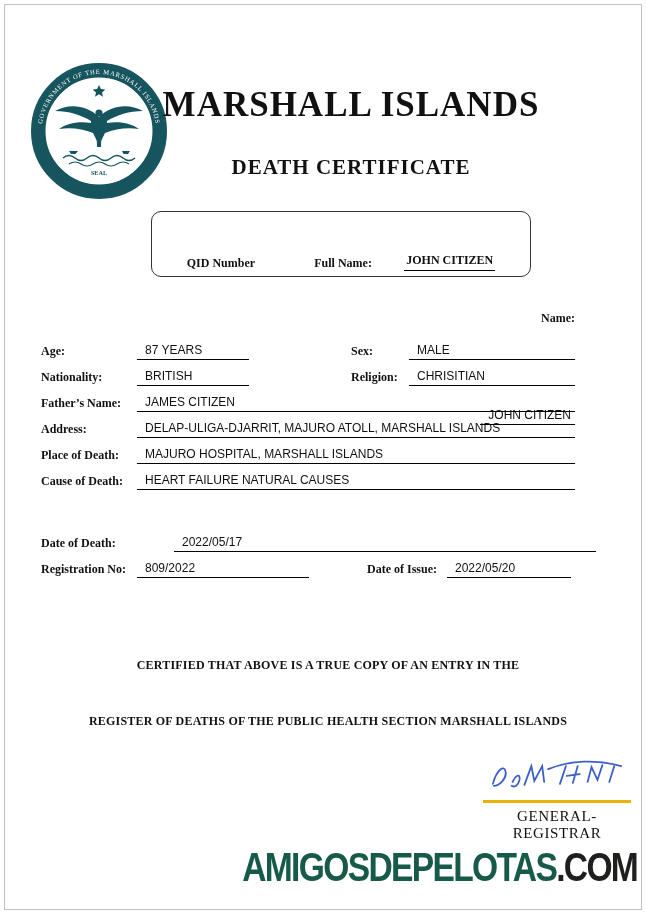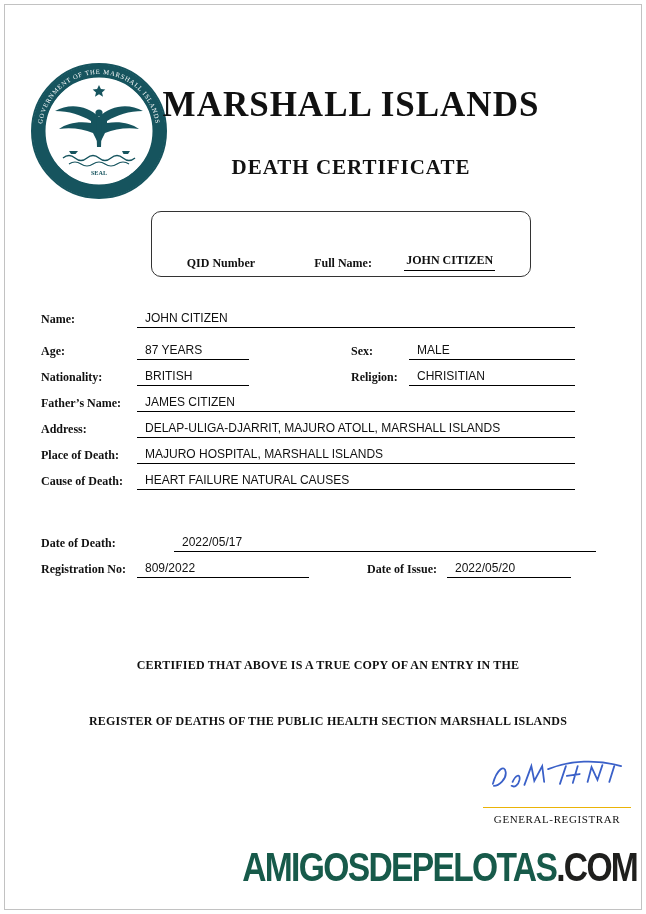--- a/index.html
+++ b/index.html
@@ -26,22 +26,22 @@
   .row .lbl{flex:0 0 96px;font-weight:bold;font-size:12px;padding-bottom:1px;}
   .row .lbl2{font-weight:bold;font-size:12px;padding-bottom:1px;}
   .row .val{border-bottom:1px solid #000;font-family:"Liberation Sans",sans-serif;
       font-size:12px;padding:0 4px 2px 8px;}
   .row .grow{flex:1;}
 
   .cert{position:absolute;left:0;width:646px;text-align:center;
       font-weight:bold;font-size:12px;letter-spacing:0.2px;}
 
   .sig-block{position:absolute;left:478px;top:750px;width:148px;text-align:center;}
-  .sig-line{border-top:1px solid #eab308;margin-top:8px;padding-top:5px;
-      font-size:11px;letter-spacing:0.6px;}
+  .sig-line{border-top:3px solid #eab308;margin-top:1px;padding-top:5px;
+      font-size:15px;letter-spacing:0.6px;}
 
   .watermark{position:absolute;right:4px;top:840px;font-family:"Liberation Sans",sans-serif;
       font-weight:bold;font-size:40px;letter-spacing:-2px;white-space:nowrap;
       transform:scaleX(0.84);transform-origin:100% 50%;}
 </style>
 </head>
 <body>
 
 <div class="frame"></div>
 <div class="page">
@@ -81,21 +81,21 @@
   <div class="idbox">
     <div class="idrow">
       <span class="lbl">QID Number</span>
     </div>
     <div class="idrow">
       <span class="lbl">Full Name:</span>
       <span class="val">JOHN CITIZEN</span>
     </div>
   </div>
 
-  <div class="row" style="top:306px;">
+  <div class="row" style="top:306px;flex-direction:column;">
     <span class="lbl">Name:</span>
     <span class="val grow">JOHN CITIZEN</span>
   </div>
 
   <div class="row" style="top:338px;">
     <span class="lbl">Age:</span>
     <span class="val" style="flex:0 0 100px;">87 YEARS</span>
     <span class="lbl2" style="margin-left:102px;flex:0 0 58px;">Sex:</span>
     <span class="val grow">MALE</span>
   </div>

